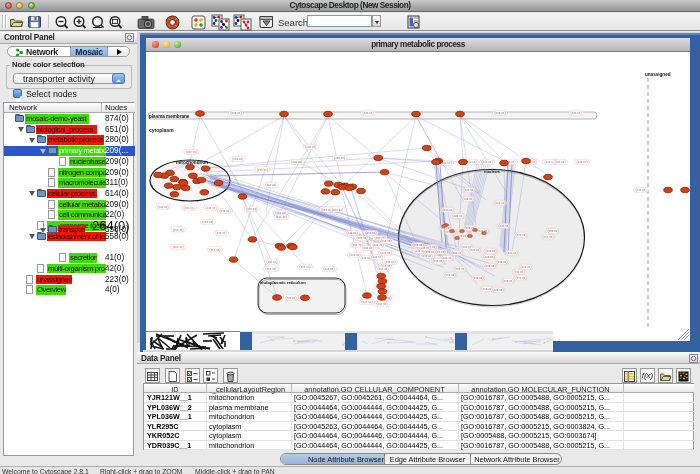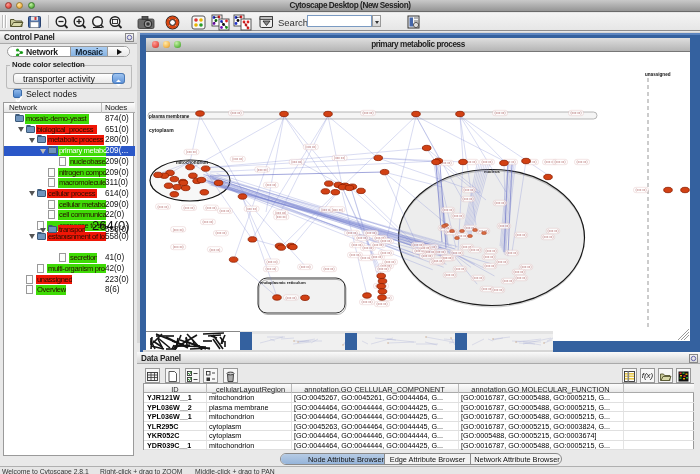--- a/index.html
+++ b/index.html
@@ -277,21 +277,21 @@
           <div style="position:absolute;left:101px;top:0.5px;height:9.5px;line-height:9.5px;color:#111;font-size:8.2px;white-space:nowrap">42(0)</div>
         </div>
 <div style="position:absolute;left:0;top:160.5px;width:131px;height:10.7px">
           <div style="position:absolute;left:22px;top:0.5px;width:7px;height:9px;background:#fdfdfd;border:0.6px solid #999"></div>
           <div style="position:absolute;left:32px;top:0.5px;width:36px;height:9.5px;line-height:9.5px;background:#f01606;color:#2a0d00;font-size:7.6px;letter-spacing:-0.35px;padding-left:1px;white-space:nowrap;overflow:hidden">unassigned</div>
           <div style="position:absolute;left:101px;top:0.5px;height:9.5px;line-height:9.5px;color:#111;font-size:8.2px;white-space:nowrap">223(0)</div>
         </div>
 <div style="position:absolute;left:0;top:171.2px;width:131px;height:10.7px">
           <div style="position:absolute;left:22px;top:0.5px;width:7px;height:9px;background:#fdfdfd;border:0.6px solid #999"></div>
           <div style="position:absolute;left:32px;top:0.5px;width:30px;height:9.5px;line-height:9.5px;background:#3fdb06;color:#2a0d00;font-size:7.6px;letter-spacing:-0.35px;padding-left:1px;white-space:nowrap;overflow:hidden">Overview</div>
-          <div style="position:absolute;left:101px;top:0.5px;height:9.5px;line-height:9.5px;color:#111;font-size:8.2px;white-space:nowrap">8(6)</div>
+          <div style="position:absolute;left:101px;top:0.5px;height:9.5px;line-height:9.5px;color:#111;font-size:8.2px;white-space:nowrap">4(0)</div>
         </div>
    </div>
  </div>
 </div>
 
 <div class="abs" style="left:137px;top:31.5px;width:563px;height:311px;background:#d6d6d6">
 
   <div class="abs" style="left:3px;top:1.5px;width:560px;height:319px;background:#34619f"></div>
   <div class="abs" style="left:3px;top:1.5px;width:560px;height:2px;background:#5c85c0"></div>
 

